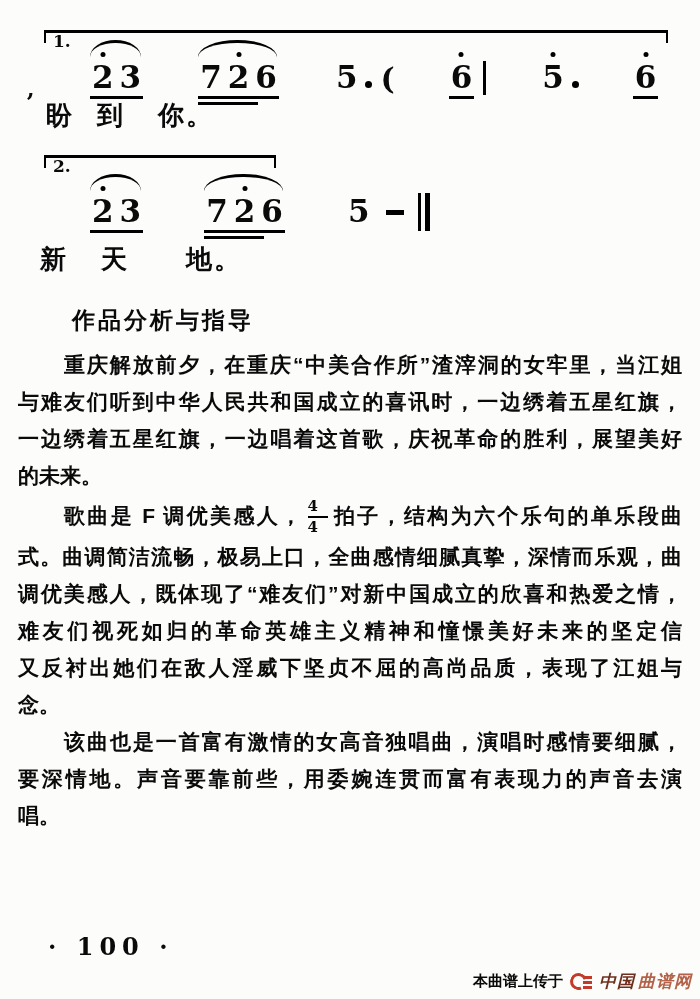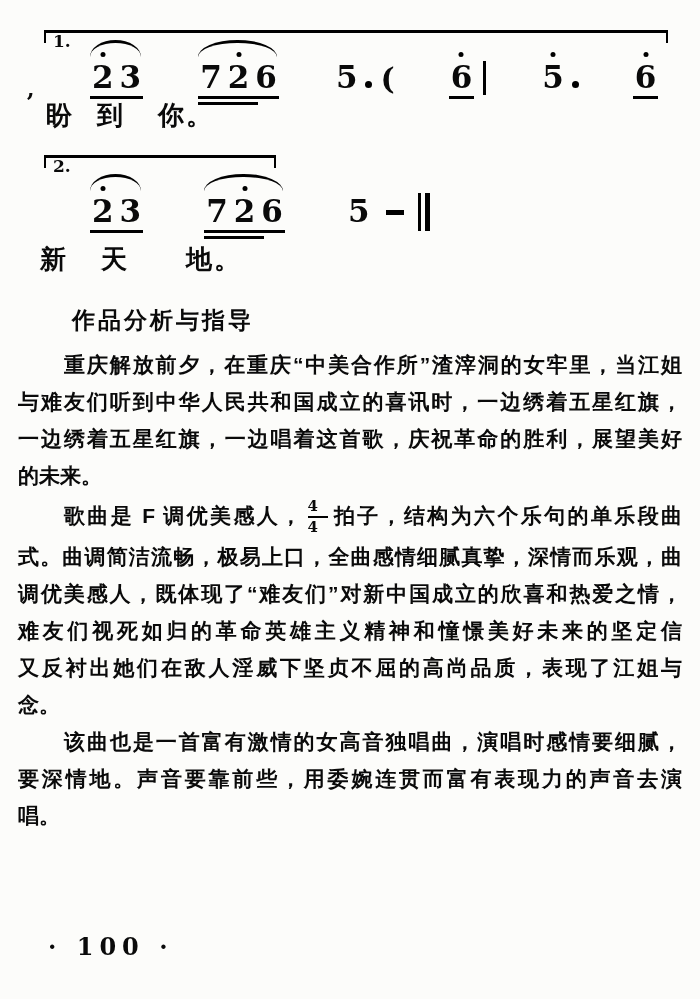--- a/index.html
+++ b/index.html
@@ -138,14 +138,25 @@
     <div class="jl">又反衬出她们在敌人淫威下坚贞不屈的高尚品质，表现了江姐与</div>
     <div class="jl jl-last">念。</div>
 
     <div class="jl ind">该曲也是一首富有激情的女高音独唱曲，演唱时感情要细腻，</div>
     <div class="jl">要深情地。声音要靠前些，用委婉连贯而富有表现力的声音去演</div>
     <div class="jl jl-last">唱。</div>
   </div>
 
   <div class="pagenum">· 100 ·</div>
 
+  <div class="watermark">
+    <span>本曲谱上传于</span>
+    <span class="logo">
+        <i class="logo-c"></i>
+        <i class="lb lb1"></i>
+        <i class="lb lb2"></i>
+        <i class="lb lb3"></i>
+      </span>
+    <span class="site1">中国</span>
+    <span class="site2">曲谱网</span>
+  </div>
 
 </div>
 
 </body></html>

